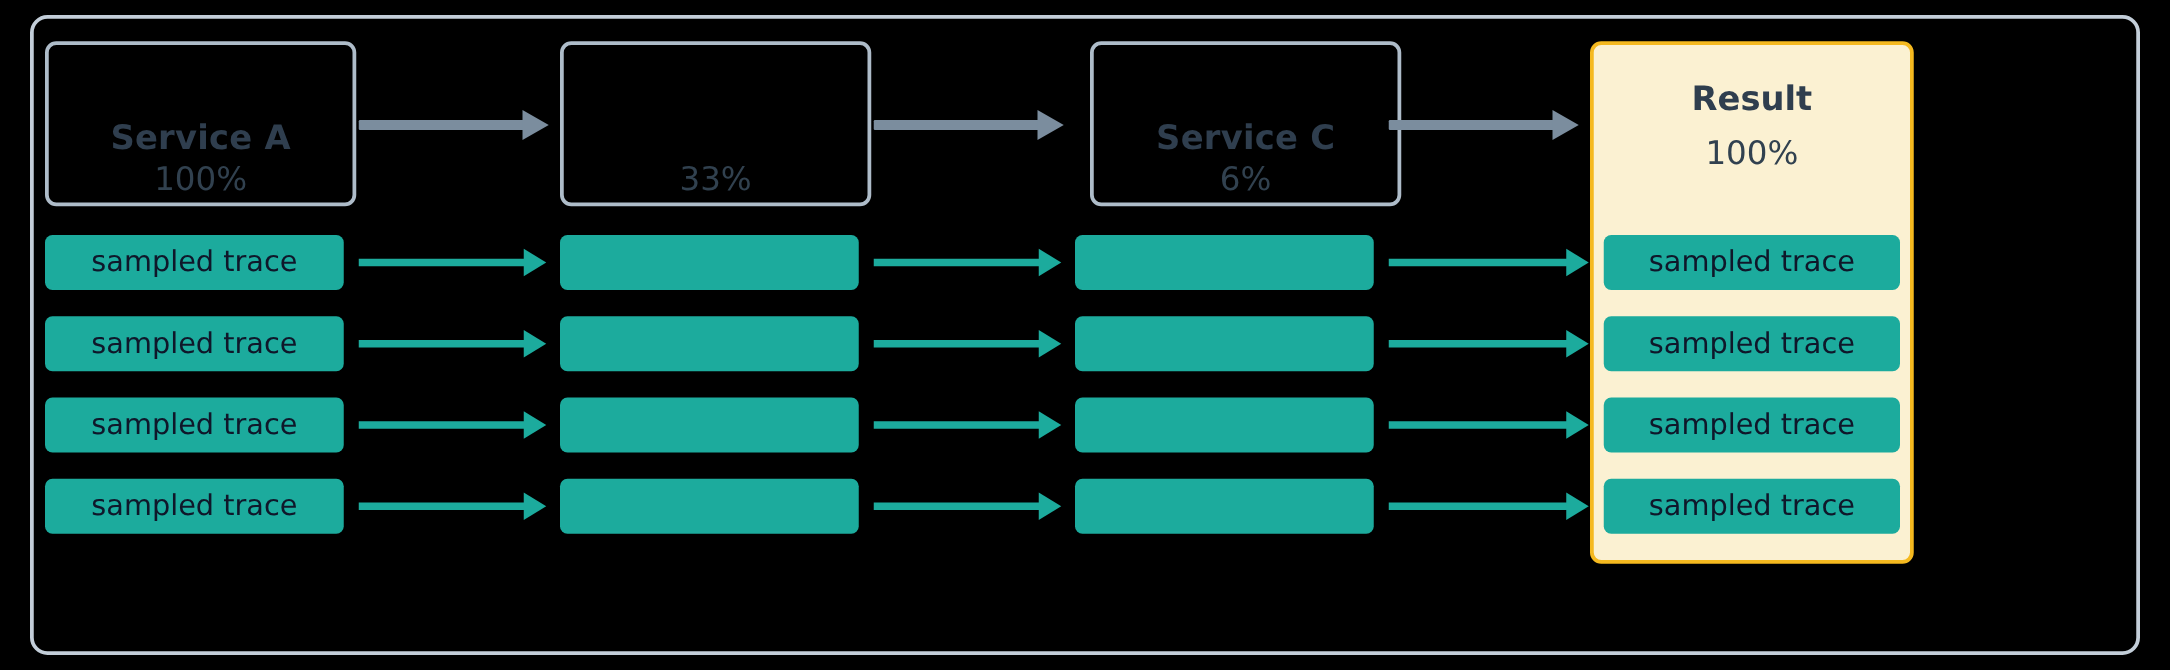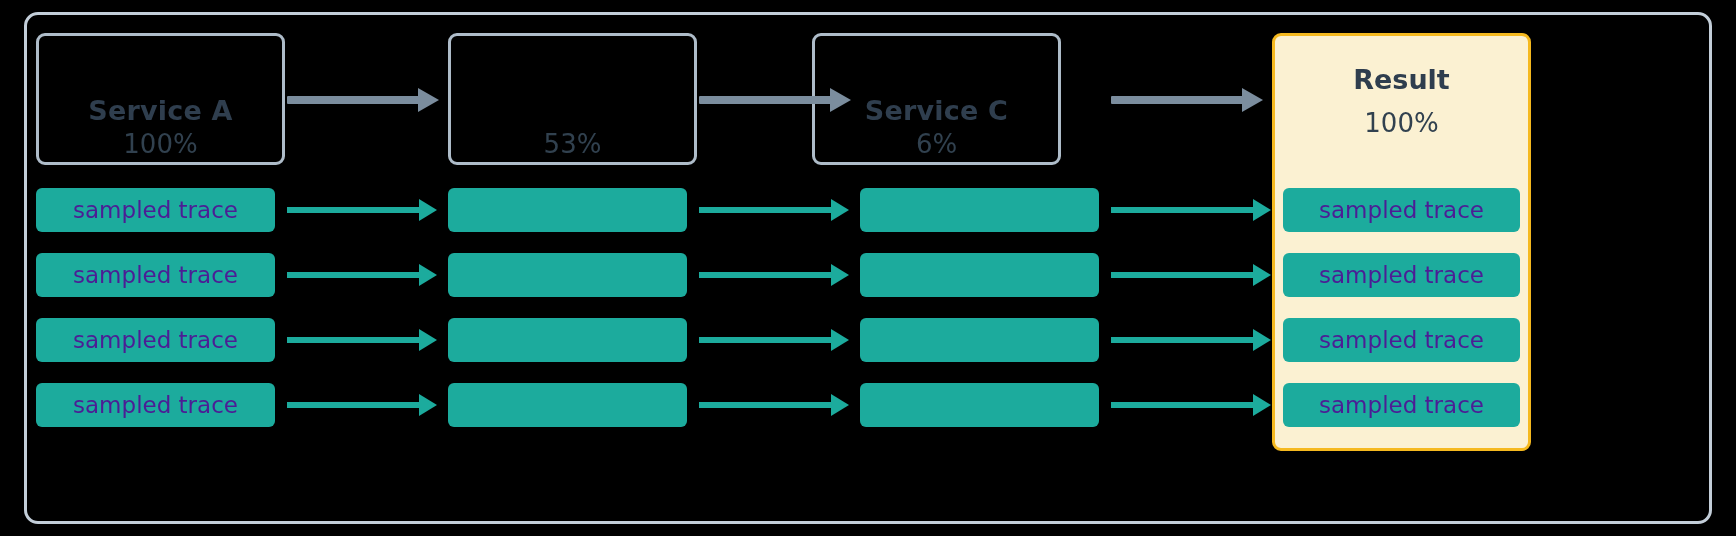--- a/index.html
+++ b/index.html
@@ -55,21 +55,21 @@
   .svc-pct {
     font-size: 26px;
     font-weight: normal;
     color: #31414f;
     line-height: 1.3;
     margin-top: 2px;
   }
 
   #svc-a { left: 36px; }
   #svc-b { left: 448px; }
-  #svc-c { left: 812px; }
+  #svc-c { left: 872px; }
 
   
   .result-box {
     position: absolute;
     left: 1272px;
     top: 33px;
     width: 259px;
     height: 418px;
     border: 3px solid #f5b91f;
     border-radius: 9px;
@@ -137,21 +137,21 @@
     position: absolute;
     height: 44px;
     background: #1cab9d;
     border-radius: 6px;
     display: flex;
     align-items: center;
     justify-content: center;
   }
   .trace-bar .label {
     font-size: 23px;
-    color: #4c1d95;
+    color: #0f172a;
     line-height: 1;
     white-space: nowrap;
   }
 
   .col-a { left: 36px;   width: 239px; }
   .col-b { left: 448px;  width: 239px; }
   .col-c { left: 860px;  width: 239px; }
   .col-d { left: 1283px; width: 237px; }
 
   .row-1 { top: 188px; }
@@ -200,21 +200,21 @@
 <div id="stage">
 
   <div class="outer-frame"></div>
 
   <div class="svc-box" id="svc-a">
     <div class="svc-title">Service A</div>
     <div class="svc-pct">100%</div>
   </div>
 
   <div class="svc-box" id="svc-b">
-    <div class="svc-pct">53%</div>
+    <div class="svc-pct">33%</div>
   </div>
 
   <div class="svc-box" id="svc-c">
     <div class="svc-title">Service C</div>
     <div class="svc-pct">6%</div>
   </div>
 
   <div class="result-box">
     <div class="result-head">
       <div class="result-title">Result</div>

